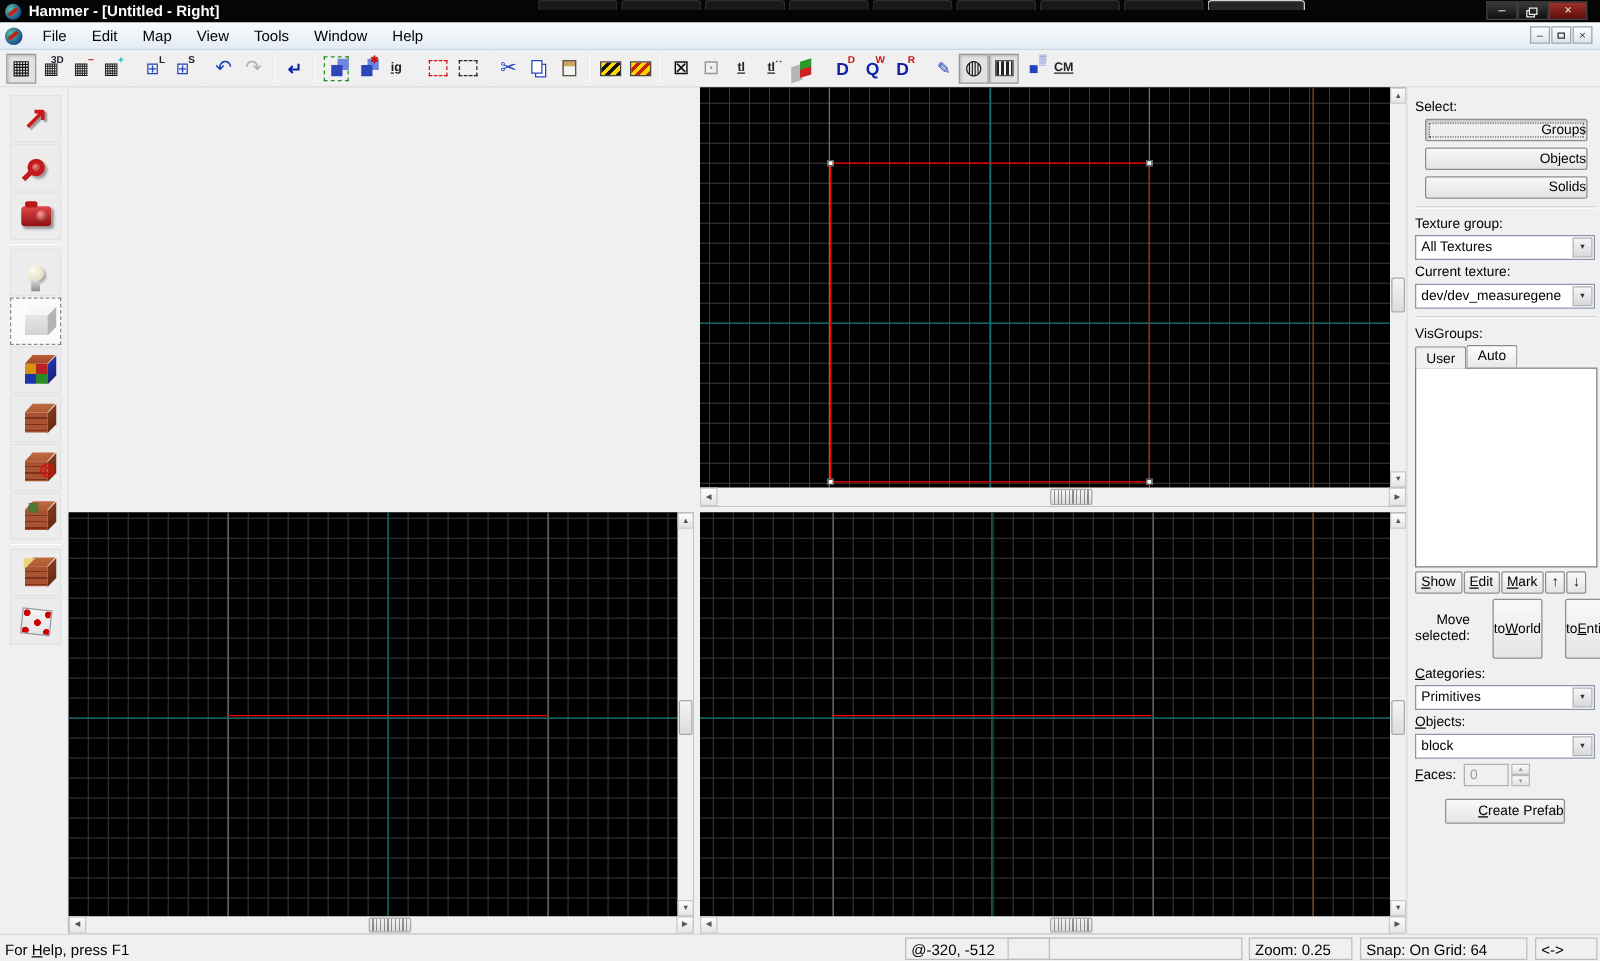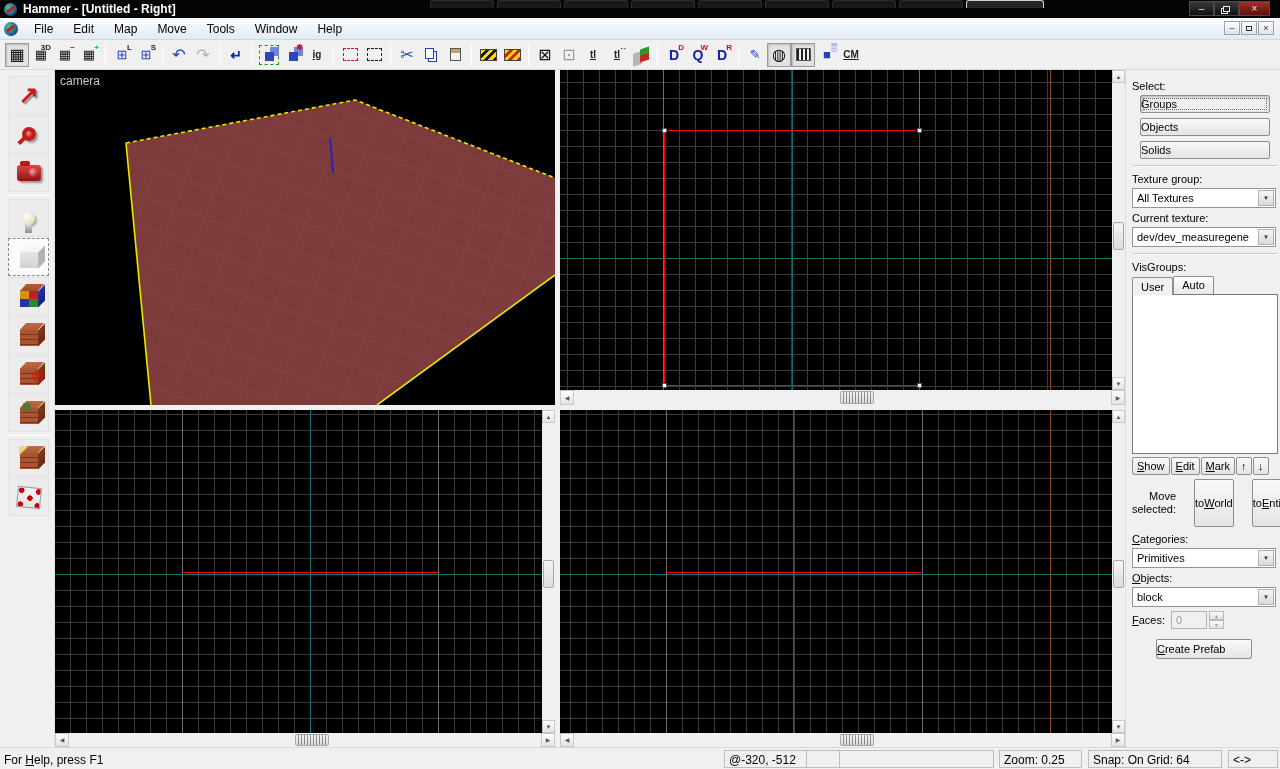--- a/index.html
+++ b/index.html
@@ -105,21 +105,21 @@
   .handle{position:absolute;width:5px;height:5px;background:#fff;border:1px solid #555;}
   
   .sb{position:absolute;background:#f0f0f0;}
   .sb-arrow{position:absolute;background:linear-gradient(#fdfdfd,#e4e4e4);border:1px solid #c8c8c8;color:#555;font-size:6px;line-height:1;display:flex;align-items:center;justify-content:center;}
   .sb-thumb{position:absolute;background:linear-gradient(#f4f4f4,#dcdcdc);border:1px solid #a8a8a8;border-radius:2px;}
   .sb-thumb.h{background:linear-gradient(#f4f4f4,#dcdcdc),repeating-linear-gradient(90deg,transparent 0 2px,#9a9a9a 2px 3px);background-blend-mode:multiply;}
 
   
   #rightpanel{position:absolute;left:1125px;top:70px;width:155px;height:677px;background:#f0f0f0;border-left:1px solid #dcdcdc;font-size:11px;padding:8px 3px 0 6px;}
   .rp-label{margin:2px 0 3px 0;}
-  .wbtn{display:block;background:linear-gradient(#f9f9f9,#e4e4e4);border:1px solid #8e8e8e;border-radius:2px;font-size:11px;text-align:left;padding:2px 0;cursor:default;font-family:"Liberation Sans",sans-serif;}
+  .wbtn{display:block;background:linear-gradient(#f9f9f9,#e4e4e4);border:1px solid #8e8e8e;border-radius:2px;font-size:11px;text-align:right;padding:2px 0;cursor:default;font-family:"Liberation Sans",sans-serif;}
   .wbtn.pressed{background:#efefef;box-shadow:inset 1px 1px 3px #b0b0b0;outline:1px dotted #666;outline-offset:-4px;}
   .sel-btn{width:130px;margin:0 0 5px 8px;}
   .rp-hr{border-top:1px solid #cccccc;border-bottom:1px solid #fff;margin:6px 0;}
   .combo{position:relative;width:144px;height:20px;background:#fff;border:1px solid #8a96a8;margin-bottom:4px;}
   .combo .cv{position:absolute;left:4px;top:3px;white-space:nowrap;overflow:hidden;max-width:118px;}
   .combo .cbtn{position:absolute;right:1px;top:1px;bottom:1px;width:16px;background:linear-gradient(#f6f6f6,#d8d8d8);border:1px solid #b0b0b0;display:flex;align-items:center;justify-content:center;font-size:6px;color:#333;}
   #tex-row{display:flex;margin-top:4px;}
   #tex-preview{width:85px;height:85px;background:#696969;border:1px solid #555;background-image:linear-gradient(to right,transparent 41px,#8a8a8a 41px,#8a8a8a 42px,transparent 42px),linear-gradient(to bottom,transparent 41px,#8a8a8a 41px,#8a8a8a 42px,transparent 42px);}
   #tex-side{margin-left:6px;display:flex;flex-direction:column;width:57px;}
   #tex-size{margin:2px 0 10px 0;}
@@ -173,21 +173,21 @@
       <div class="wc close">×</div>
     </div>
   </div>
 
   <div id="menubar">
     <span class="appicon"></span>
     <div id="menu-items" style="display:flex">
         <div class="menu-item"><span>File</span></div>
         <div class="menu-item"><span>Edit</span></div>
         <div class="menu-item"><span>Map</span></div>
-        <div class="menu-item"><span>Move</span></div>
+        <div class="menu-item"><span>View</span></div>
         <div class="menu-item"><span>Tools</span></div>
         <div class="menu-item"><span>Window</span></div>
         <div class="menu-item"><span>Help</span></div>
       </div>
     <div id="mdi-controls">
       <div class="mdi-btn">–</div>
       <div class="mdi-btn">
           <span class="rsq"></span>
         </div>
       <div class="mdi-btn">×</div>
@@ -377,36 +377,20 @@
       <div class="pbtn pt-clip cube-holder brick">
     <span class="pic cube"></span>
     <span class="pbadge">◤</span>
   </div>
       <div class="pbtn pt-vertex">
     <span class="pic"></span>
     <span class="pbadge"></span>
   </div>
     </div>
 
-  <div id="vp3d" class="vp">
-    <svg width="500" height="335" viewBox="0 0 500 335">
-      <defs>
-        <pattern id="facegrid" width="30" height="30" patternUnits="userSpaceOnUse" patternTransform="matrix(1,0.36,-0.34,0.92,0,0)">
-          <path d="M0 0H30M0 0V30" stroke="#8d4848" stroke-width="1.4" fill="none"></path>
-        </pattern>
-      </defs>
-      <polygon points="71,73 300,30 500,108 500,205 322,335 96,335" fill="#7e3b3b"></polygon>
-      <polygon points="71,73 300,30 500,108 500,205 322,335 96,335" fill="url(#facegrid)" opacity="0.55"></polygon>
-      <polyline points="71,73 300,30 500,108" fill="none" stroke="#e8e800" stroke-width="1.6" stroke-dasharray="4,3"></polyline>
-      <line x1="500" y1="205" x2="322" y2="335" stroke="#e8e800" stroke-width="1.6"></line>
-      <line x1="96" y1="335" x2="71" y2="73" stroke="#e8e800" stroke-width="1.6"></line>
-      <line x1="275" y1="68" x2="278" y2="103" stroke="#2424b8" stroke-width="2"></line>
-    </svg>
-    <span id="camera-label">camera</span>
-  </div>
 
   <div class="vp" style="left:560px;top:70px;width:565px;height:335px">
     <div class="grid2d" style="left:0;top:0;width:552px;height:320px;background-position:-8px -3px">
       <div class="major" style="left:103px;top:0;width:1px;height:320px"></div>
       <div class="major" style="left:359px;top:0;width:1px;height:320px"></div>
       <div class="axis" style="left:232px;top:0;width:1px;height:320px"></div>
       <div class="axis" style="left:0;top:188px;width:552px;height:1px"></div>
       <div class="orange major" style="left:490px;top:0;width:1px;height:320px"></div>
       <div id="sel-rect" style="left:104px;top:60px;width:256px;height:256px">
         <div class="handle" style="left:-3px;top:-3px"></div>

